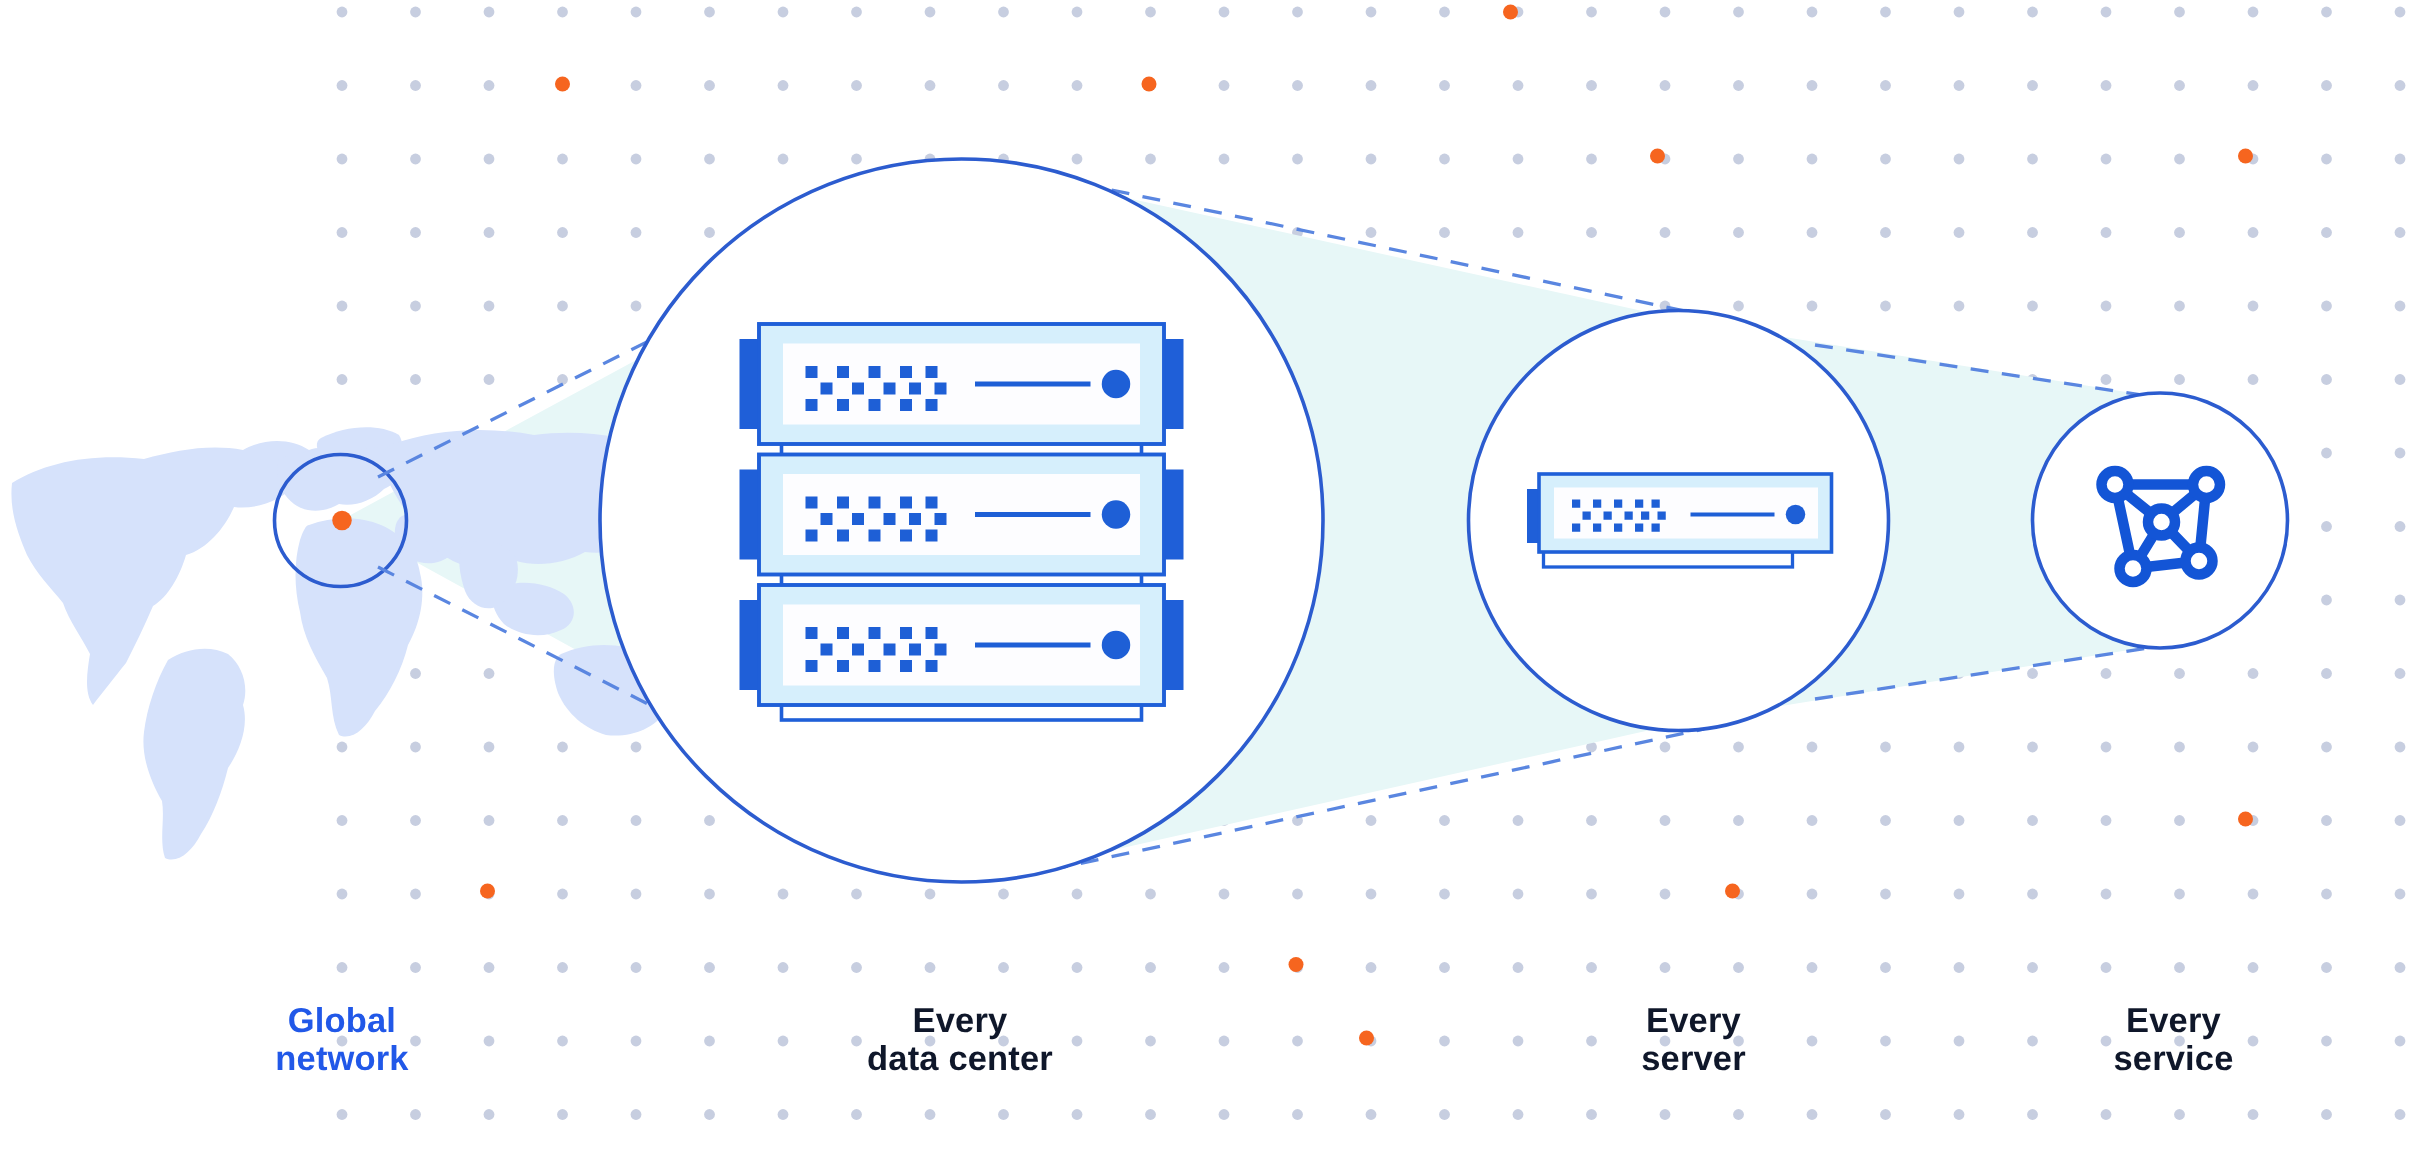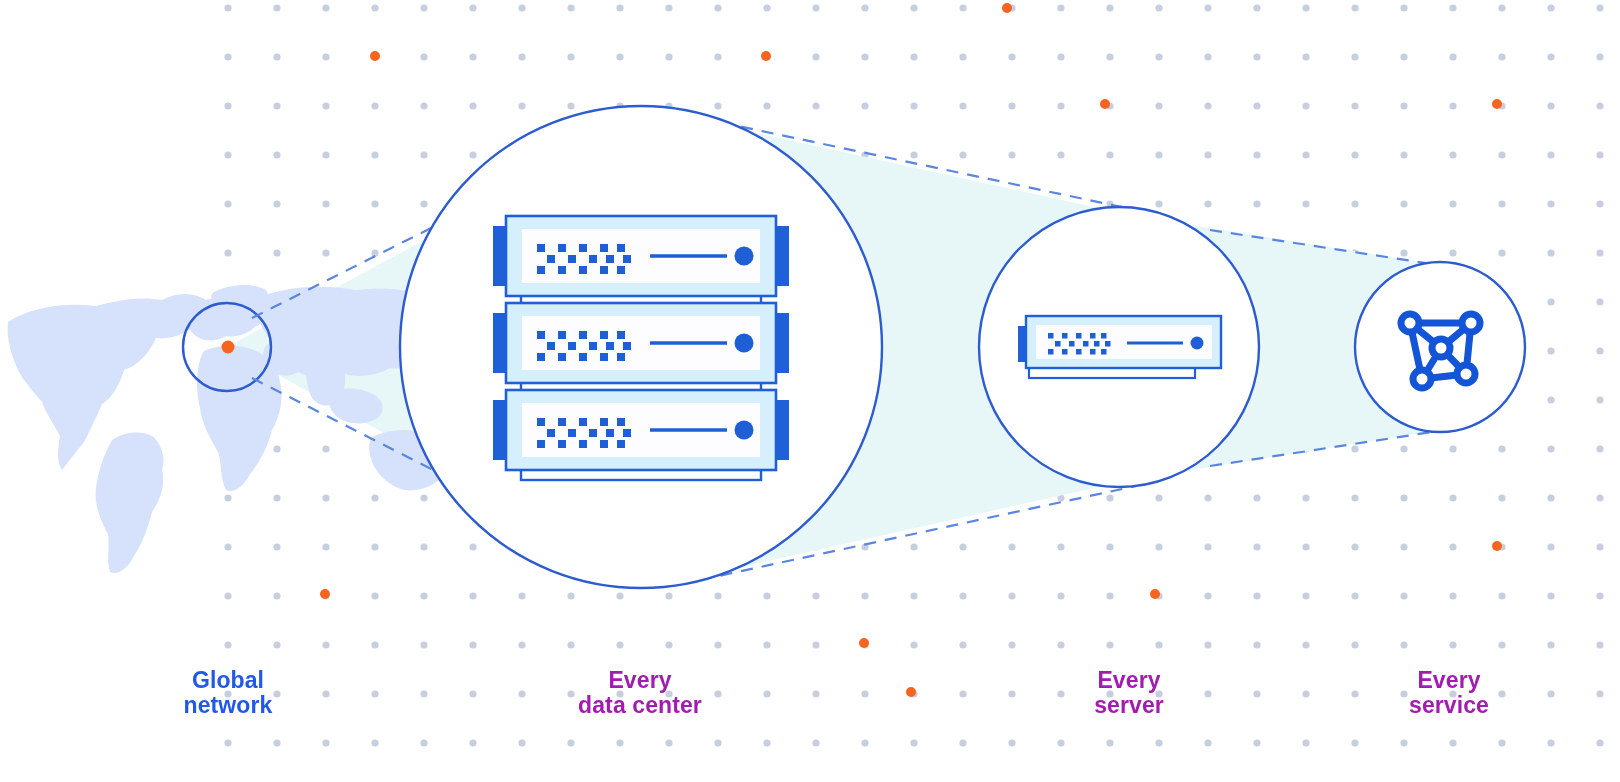--- a/index.html
+++ b/index.html
@@ -12,21 +12,21 @@
   }
   #stage{position:absolute;inset:0;width:1620px;height:782px;}
   svg.layer{position:absolute;top:0;left:0;width:1620px;height:782px;}
   .labels{position:absolute;top:0;left:0;width:1620px;height:782px;}
   .label{
     position:absolute;
     text-align:center;
     font-size:23px;
     line-height:25px;
     font-weight:bold;
-    color:#a21caf;
+    color:#0f172a;
     white-space:pre-line;
     letter-spacing:0.1px;
   }
   .label.accent{color:#2158e8;}
 </style>
 </head>
 <body>
 
 <div id="stage">
 

